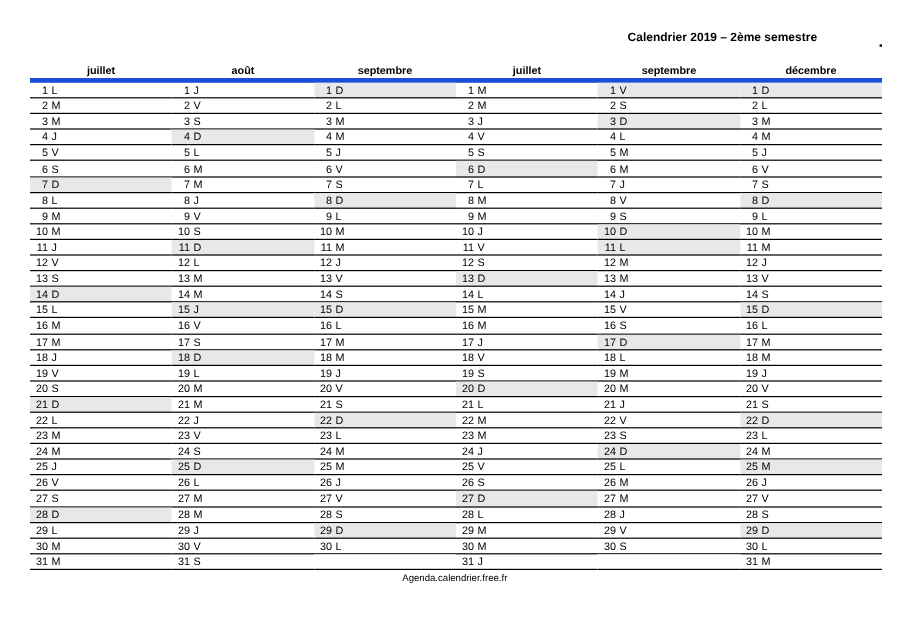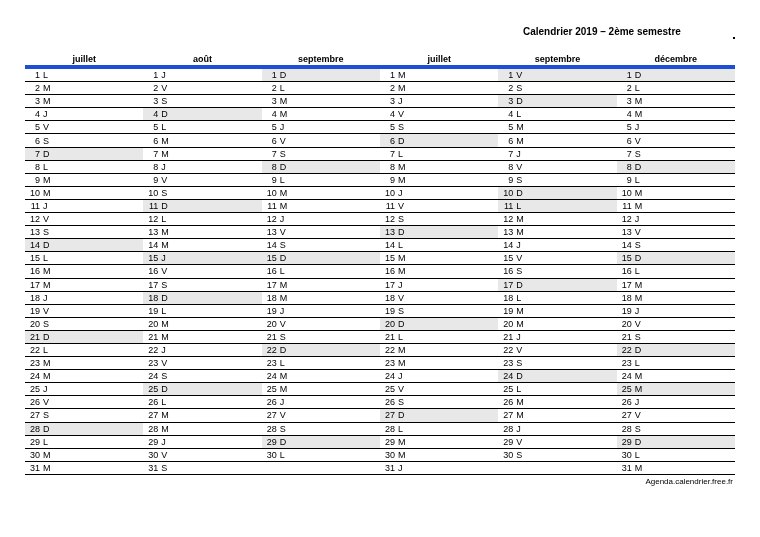--- a/index.html
+++ b/index.html
@@ -65,21 +65,21 @@
   }
   .daynum {
     width: 16px;
     text-align: right;
     padding-right: 3px;
   }
   .dayltr {
     width: 12px;
   }
   .footer {
-    text-align: right;
+    text-align: center;
     font-size: 8px;
     padding-top: 2px;
     padding-right: 2px;
   }
 </style>
 </head>
 <body>
 
 <div class="header-row">
   <div class="title">Calendrier 2019 – 2ème semestre</div>

